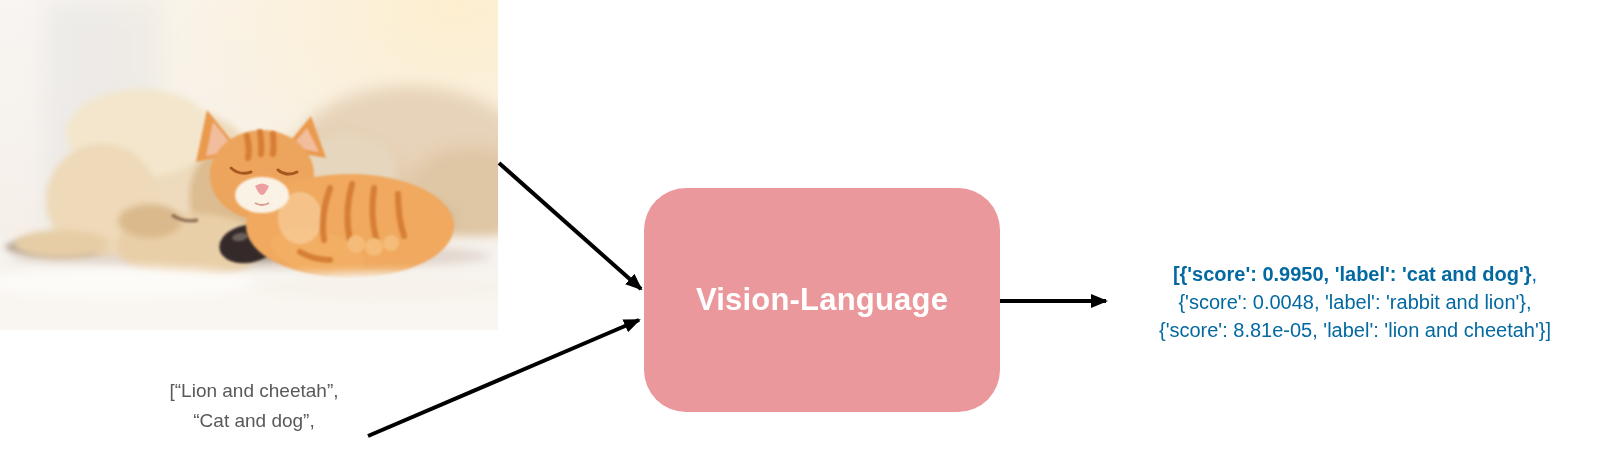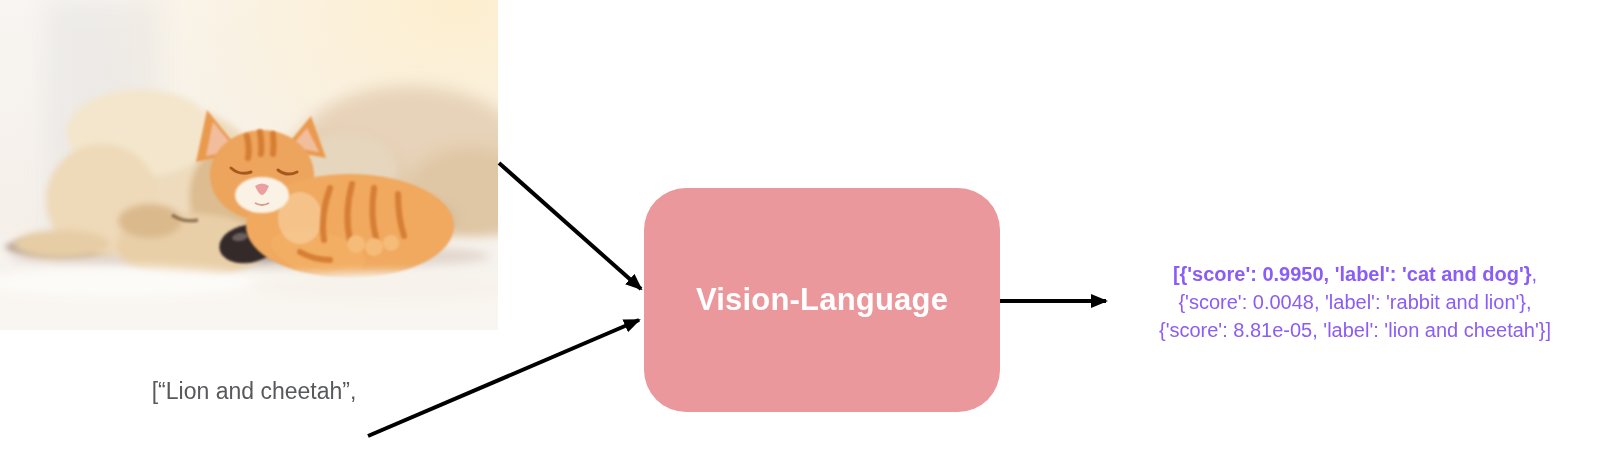--- a/index.html
+++ b/index.html
@@ -4,21 +4,21 @@
 <style>
   html, body { margin: 0; padding: 0; background: #ffffff; }
   body { font-family: "Liberation Sans", sans-serif; }
   .canvas { position: relative; width: 1600px; height: 473px; background: #ffffff; overflow: hidden; }
 
   .photo { position: absolute; left: 0; top: 0; width: 498px; height: 330px; }
   .photo svg { display: block; }
 
   .labels {
     position: absolute; left: 44px; top: 376px; width: 420px;
-    text-align: center; font-size: 23px; line-height: 30px;
+    text-align: center; font-size: 19px; line-height: 30px;
     color: #58595b;
   }
 
   .model-box {
     position: absolute; left: 644px; top: 188px; width: 356px; height: 224px;
     border-radius: 42px; background: #ea989c;
     display: flex; align-items: center; justify-content: center;
   }
   .model-label {
     font-weight: bold; font-size: 31px; line-height: 38px;
@@ -142,29 +142,30 @@
       <g filter="url(#b5)">
         <rect x="-10" y="274" width="520" height="70" fill="#f9f6f1"></rect>
         <ellipse cx="120" cy="282" rx="135" ry="15" fill="#fdfbf8"></ellipse>
         <ellipse cx="390" cy="288" rx="140" ry="16" fill="#f7f3ec"></ellipse>
       </g>
     </svg>
   </div>
 
   <div class="labels" style="color: rgb(88, 89, 91);">
     <div>[“Lion and cheetah”,</div>
+    <div>“Cat and dog”,</div>
   </div>
 
   <div class="model-box" style="background-color: rgb(234, 152, 156);">
     <div class="model-label" style="color: rgb(255, 255, 255);">
       <span>Vision-Language</span>
     </div>
   </div>
 
-  <div class="output" style="color: #8b5cf6;">
+  <div class="output" style="color: #0369a1;">
     <div class="out-line"><b>[{'score': 0.9950, 'label': 'cat and dog'}</b><span>,</span></div>
     <div class="out-line">{'score': 0.0048, 'label': 'rabbit and lion'},</div>
     <div class="out-line">{'score': 8.81e-05, 'label': 'lion and cheetah'}]</div>
   </div>
 
   <svg class="arrows" viewBox="0 0 1600 473">
     <defs>
       <marker id="ah" markerUnits="userSpaceOnUse" markerWidth="20" markerHeight="16" refX="15" refY="7" orient="auto">
         <path d="M0,0 L17,7 L0,14 Z" fill="#000000" style="fill: rgb(0, 0, 0);"></path>
       </marker>

